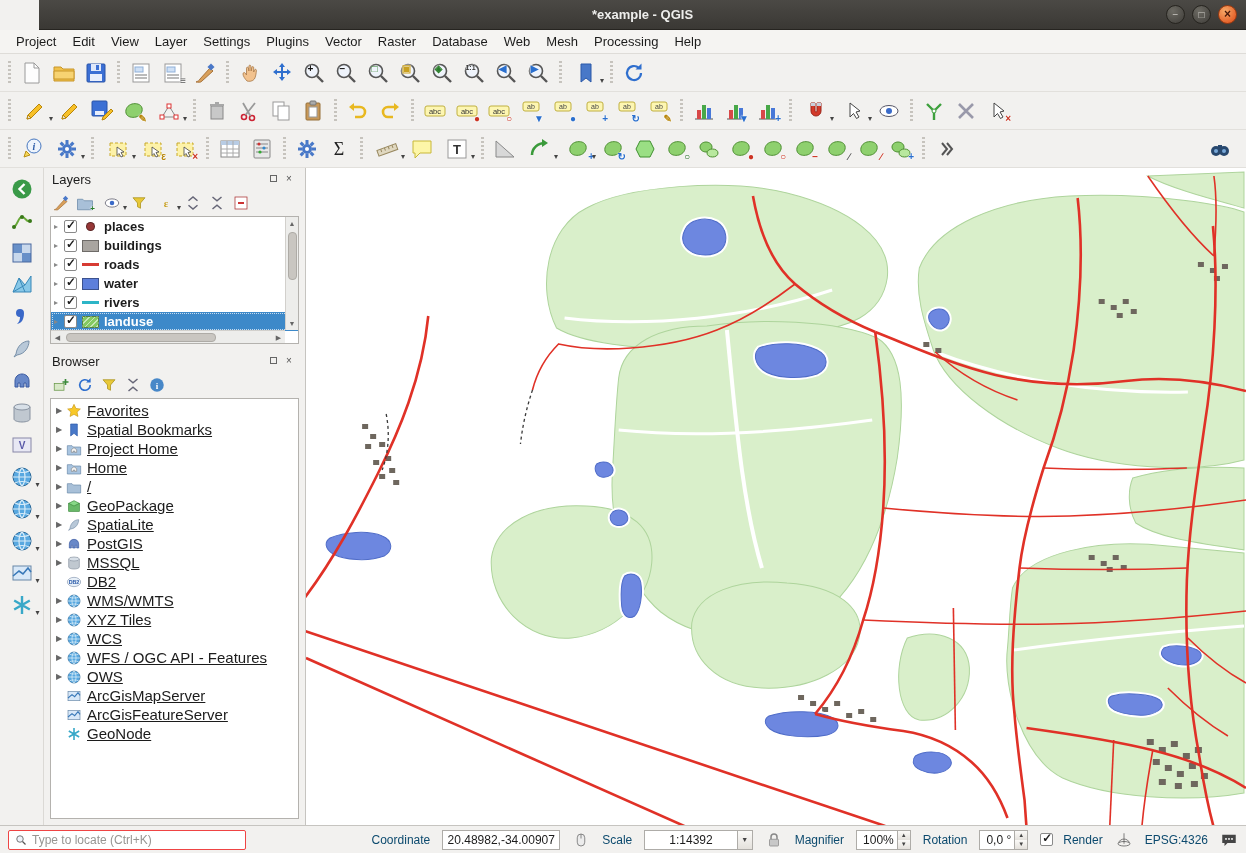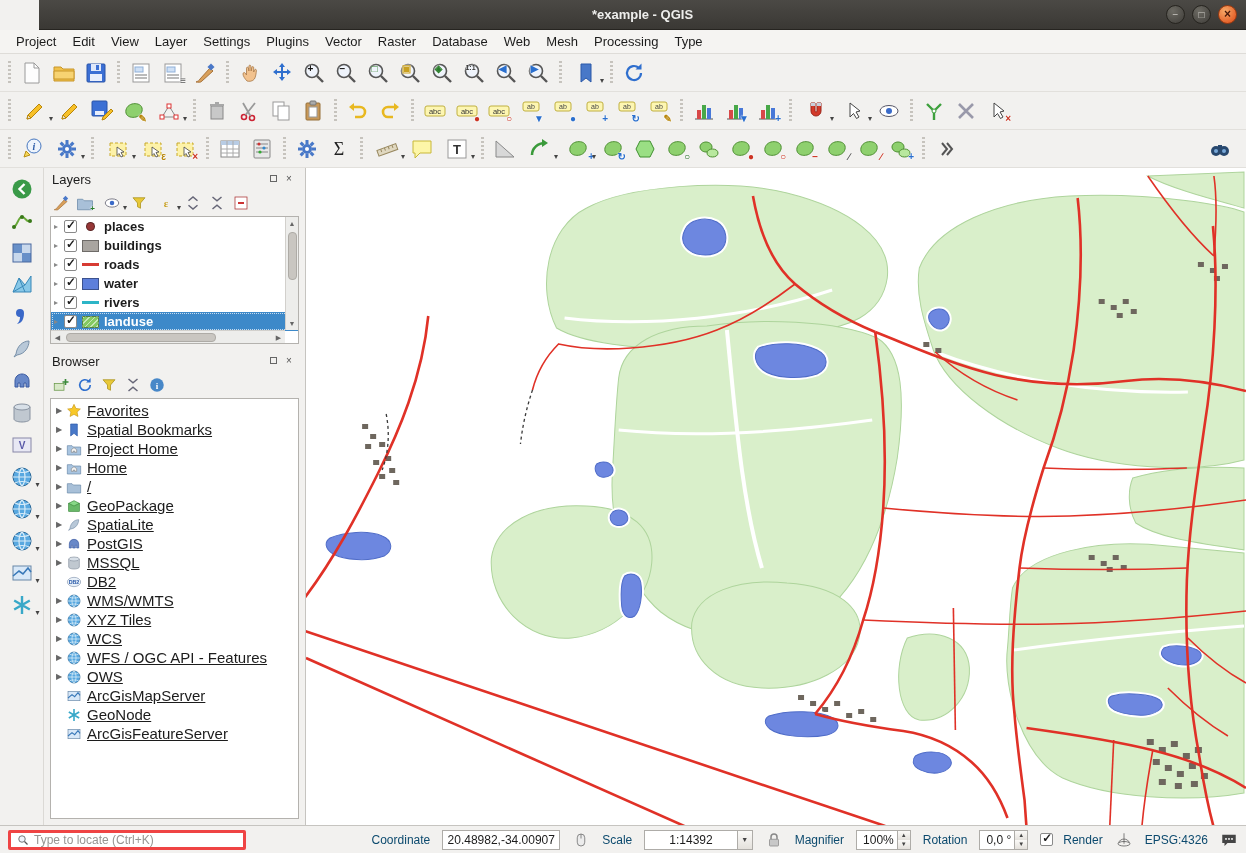--- a/index.html
+++ b/index.html
@@ -70,21 +70,21 @@
   .vthumb{width:9px;height:48px;background:#c9c6c1;border:1px solid #aeaba6;border-radius:4px;margin-top:2px;}
   .hthumb{height:9px;width:150px;background:#c9c6c1;border:1px solid #aeaba6;border-radius:4px;margin-left:2px;}
   .hsp{flex:1;}
 
   
   .map{flex:1;background:#fff;position:relative;overflow:hidden;}
   .map svg{width:100%;height:100%;display:block;}
 
   
   .statusbar{height:28px;background:#f2f1ef;border-top:1px solid #c6c4c0;display:flex;align-items:center;padding:0 8px;gap:12px;font-size:12px;}
-  .locate{display:flex;align-items:center;gap:5px;background:#fff;border:3px solid #ef4444;border-radius:2px;height:20px;width:238px;padding:0 6px;color:#979592;flex:none;}
+  .locate{display:flex;align-items:center;gap:5px;background:#fff;border:1px solid #ef4444;border-radius:2px;height:20px;width:238px;padding:0 6px;color:#979592;flex:none;}
   .locate .ic{width:12px;height:12px;}
   .grow{flex:1;}
   .sb-label{color:#0c4a6e;flex:none;}
   .sb-input{background:#fff;border:1px solid #aeaca8;height:20px;display:flex;align-items:center;padding:0 6px;color:#1c1c1c;flex:none;}
   .coord{width:118px;justify-content:center;}
   .combo{display:flex;align-items:stretch;height:20px;border:1px solid #aeaca8;background:#fff;flex:none;}
   .combo .val{padding:2px 24px;min-width:58px;}
   .combo-arrow{width:15px;background:linear-gradient(#fbfaf8,#e4e1dc);border-left:1px solid #aeaca8;font-size:7px;display:flex;align-items:center;justify-content:center;color:#444;}
   .spin{position:relative;display:flex;align-items:center;height:20px;border:1px solid #aeaca8;background:#fff;padding:0 16px 0 6px;flex:none;}
   .spin-btns{position:absolute;right:0;top:0;bottom:0;width:13px;display:flex;flex-direction:column;border-left:1px solid #aeaca8;}
@@ -413,21 +413,21 @@
     <div class="menu-item">View</div>
     <div class="menu-item">Layer</div>
     <div class="menu-item">Settings</div>
     <div class="menu-item">Plugins</div>
     <div class="menu-item">Vector</div>
     <div class="menu-item">Raster</div>
     <div class="menu-item">Database</div>
     <div class="menu-item">Web</div>
     <div class="menu-item">Mesh</div>
     <div class="menu-item">Processing</div>
-    <div class="menu-item">Type</div>
+    <div class="menu-item">Help</div>
   </div>
 
 <div class="toolbar-row">
     <div class="tb-handle"></div>
     <div class="tbtn">
       <svg class="ic" viewBox="0 0 24 24">
         <use href="#s-page"></use>
       </svg>
     </div>
     <div class="tbtn">
@@ -1184,30 +1184,30 @@
         <div class="tree-row brow">
           <span class="bexp"></span>
           <svg class="ic" viewBox="0 0 24 24">
             <use href="#s-arcmap"></use>
           </svg>
           <span class="blabel">ArcGisMapServer</span>
         </div>
         <div class="tree-row brow">
           <span class="bexp"></span>
           <svg class="ic" viewBox="0 0 24 24">
+            <use href="#s-arcmap"></use>
+          </svg>
+          <span class="blabel">ArcGisFeatureServer</span>
+        </div>
+        <div class="tree-row brow">
+          <span class="bexp"></span>
+          <svg class="ic" viewBox="0 0 24 24">
             <use href="#s-geonode"></use>
           </svg>
           <span class="blabel">GeoNode</span>
-        </div>
-        <div class="tree-row brow">
-          <span class="bexp"></span>
-          <svg class="ic" viewBox="0 0 24 24">
-            <use href="#s-arcmap"></use>
-          </svg>
-          <span class="blabel">ArcGisFeatureServer</span>
         </div>
       </div>
 
   </div>
 
   <div class="map">
     <svg viewBox="0 0 938 657" preserveAspectRatio="none">
       <defs>
         <path id="lakes" d="
           M378,62 C382,52 398,48 410,54 C420,60 422,74 414,82 C404,90 386,88 379,79 C375,74 375,68 378,62 Z

